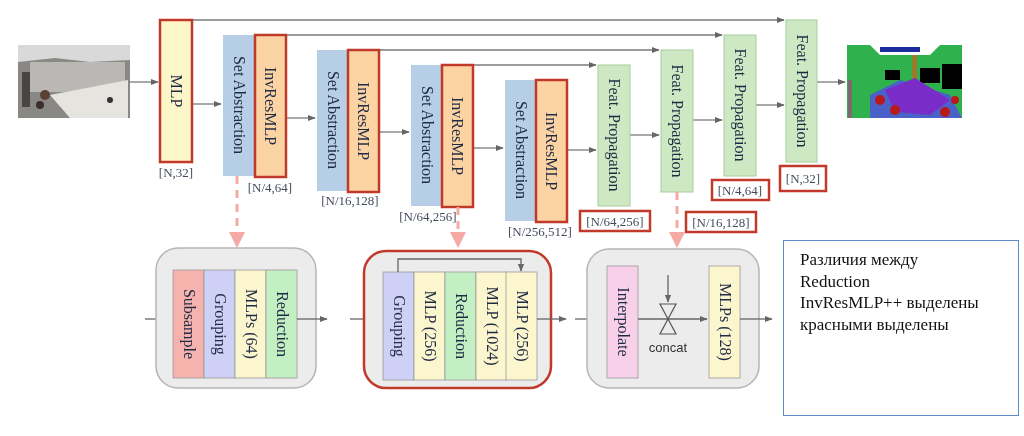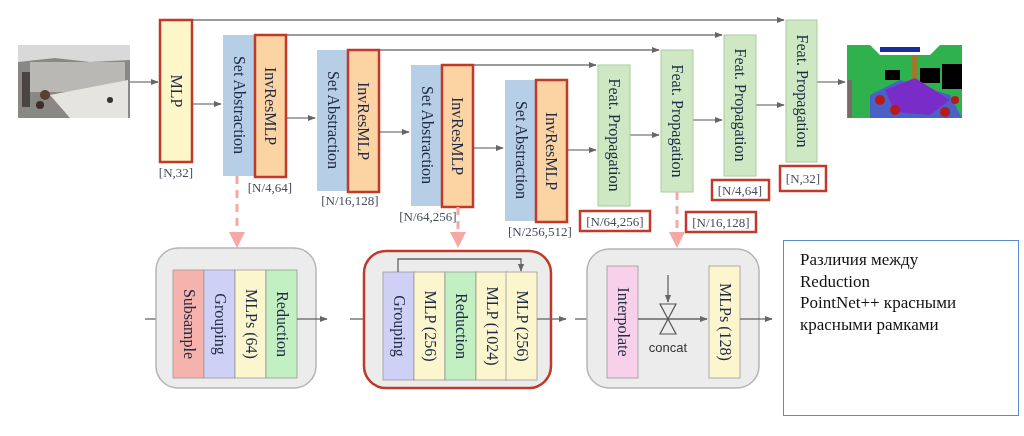--- a/index.html
+++ b/index.html
@@ -189,15 +189,15 @@
     <text class="concat" x="668" y="352" text-anchor="middle">concat</text>
     <rect x="709" y="266" width="31" height="112" fill="#fcf6cf" stroke="#999" stroke-width="0.8"></rect>
     <text class="vt" transform="translate(720,322) rotate(90)" text-anchor="middle">MLPs (128)</text>
     <path d="M740,319 L772,319" stroke="#666" stroke-width="1.3" marker-end="url(#arr)"></path>
   </g>
 </svg>
 
 <div class="note">
   <div class="note-line">Различия между</div>
   <div class="note-line">Reduction</div>
-  <div class="note-line">PointNet++ красными</div>
-  <div class="note-line">красными рамками</div>
+  <div class="note-line">InvResMLP++ выделены</div>
+  <div class="note-line">красными выделены</div>
 </div>
 
 </body></html>

